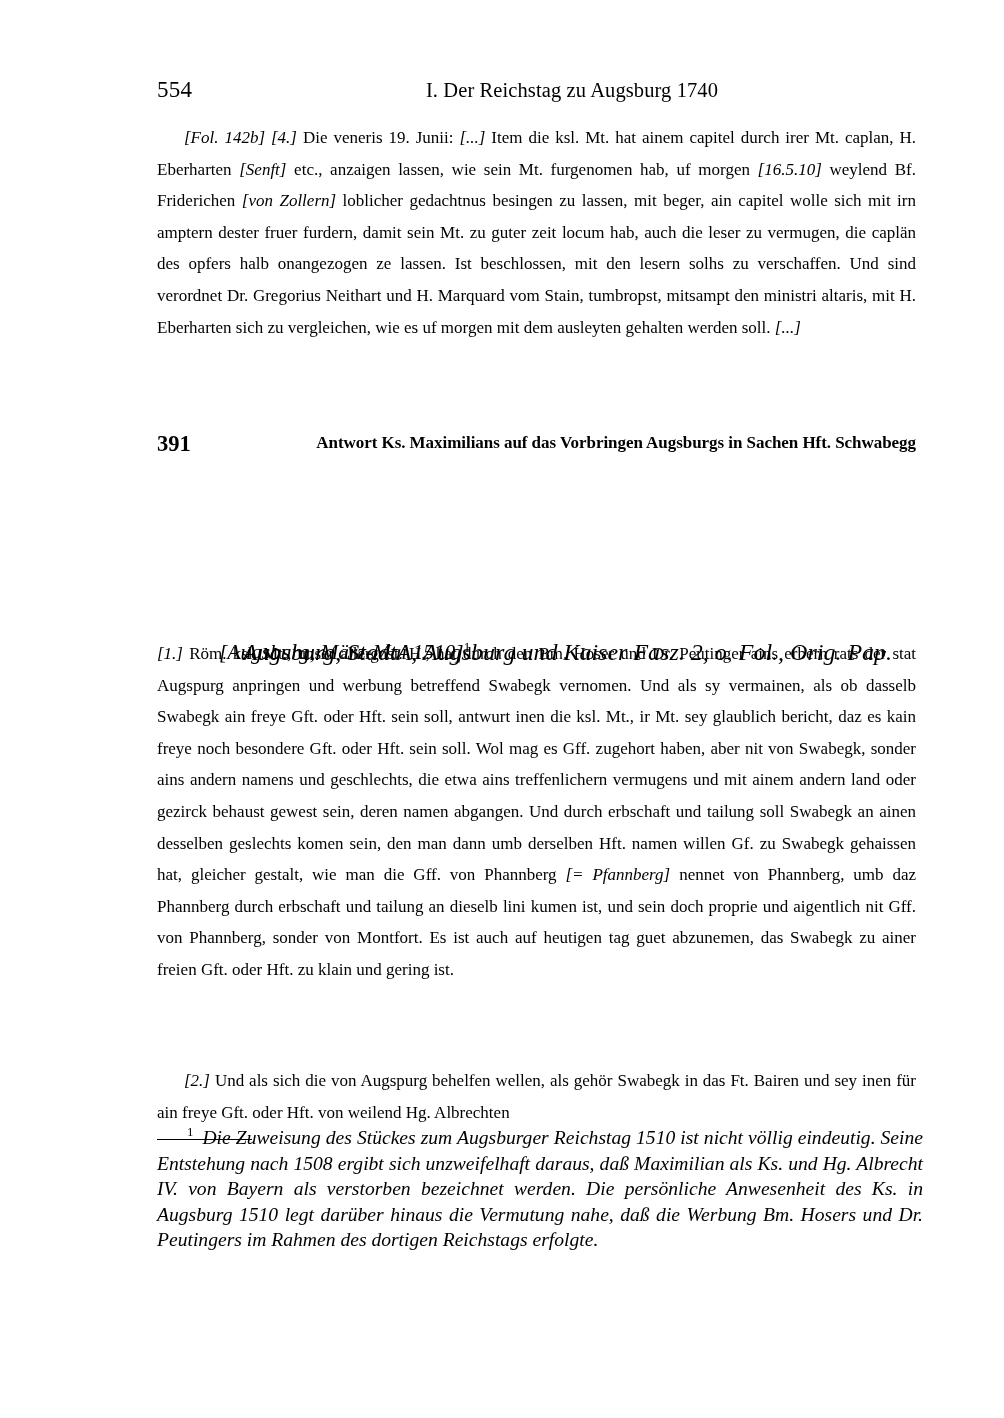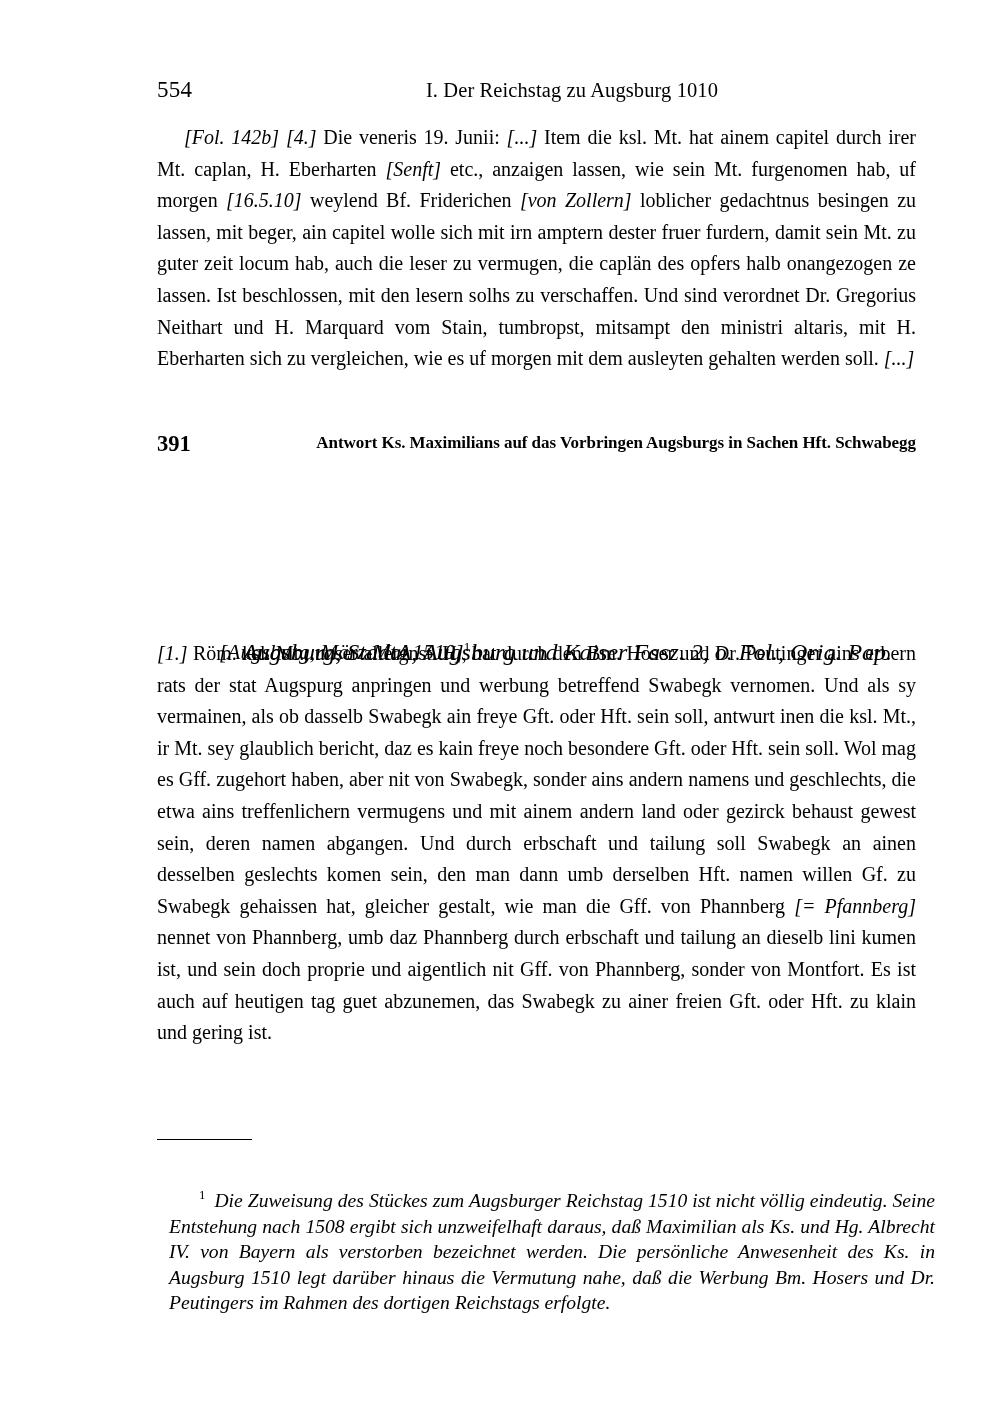--- a/index.html
+++ b/index.html
@@ -54,21 +54,21 @@
 
   
   .block {
     position: absolute;
     left: 157px;
     width: 759px;
   }
 
   p {
     margin: 0;
-    font-size: 20px;
+    font-size: 17px;
     line-height: 31.6px;
     text-align: justify;
     text-justify: inter-word;
     hyphens: none;
   }
   p.ind { text-indent: 27px; }
 
   .it { font-style: italic; }
 
   
@@ -152,23 +152,22 @@
     position: absolute;
     left: 157px;
     top: 1139px;
     width: 95px;
     height: 0;
     border-top: 1.6px solid #000;
   }
   #footnote {
     position: absolute;
     left: 157px;
-    top: 1188px;
+    top: 1125px;
     width: 766px;
-    margin-left: 12px;
   }
   #footnote p {
     font-style: italic;
     font-size: 19.6px;
     line-height: 25.6px;
     text-align: justify;
     text-indent: 30px;
   }
   .fn-mark {
     font-style: normal;
@@ -178,21 +177,21 @@
     margin-right: 9px;
   }
 </style>
 </head>
 <body>
 
 <div class="page">
 
   <div class="runhead">
     <span class="folio">554</span>
-    <span class="runtitle">I. Der Reichstag zu Augsburg 1010</span>
+    <span class="runtitle">I. Der Reichstag zu Augsburg 1740</span>
   </div>
 
   <div class="block" id="excerpt">
     <p class="ind"><span class="it">[Fol. 142b]</span> <span class="it">[4.]</span><span> Die veneris 19. Junii: </span><span class="it">[...]</span><span> Item die ksl. Mt. hat ainem capitel durch irer Mt. caplan, H. Eberharten </span><span class="it">[Senft]</span><span> etc., anzaigen lassen, wie sein Mt. furgenomen hab, uf morgen </span><span class="it">[16.5.10]</span><span> weylend Bf. Friderichen </span><span class="it">[von Zollern]</span><span> loblicher gedachtnus besingen zu lassen, mit beger, ain capitel wolle sich mit irn amptern dester fruer furdern, damit sein Mt. zu guter zeit locum hab, auch die leser zu vermugen, die caplän des opfers halb onangezogen ze lassen. Ist beschlossen, mit den lesern solhs zu verschaffen. Und sind verordnet Dr. Gregorius Neithart und H. Marquard vom Stain, tumbropst, mitsampt den ministri altaris, mit H. Eberharten sich zu vergleichen, wie es uf morgen mit dem ausleyten gehalten werden soll. </span><span class="it">[...]</span></p>
   </div>
 
   <div class="block" id="sec-head">
     <div class="headrow">
       <span class="headnum">391</span>
       <div class="headtext">Antwort Ks. Maximilians auf das Vorbringen Augsburgs in Sachen Hft. Schwabegg</div>
@@ -205,19 +204,22 @@
   </div>
 
   <div class="block" id="srcline">
     <p>Augsburg, StadtA, Augsburg und Kaiser Fasz. 2, o. Fol., Orig. Pap.</p>
   </div>
 
   <div class="block" id="body1">
     <p><span class="it">[1.]</span><span> Röm. ksl. Mt., unser allergnst. H., hat durch den Bm. Hoser und Dr. Peutinger ains erbern rats der stat Augspurg anpringen und werbung betreffend Swabegk vernomen. Und als sy vermainen, als ob dasselb Swabegk ain freye Gft. oder Hft. sein soll, antwurt inen die ksl. Mt., ir Mt. sey glaublich bericht, daz es kain freye noch besondere Gft. oder Hft. sein soll. Wol mag es Gff. zugehort haben, aber nit von Swabegk, sonder ains andern namens und geschlechts, die etwa ains treffenlichern vermugens und mit ainem andern land oder gezirck behaust gewest sein, deren namen abgangen. Und durch erbschaft und tailung soll Swabegk an ainen desselben geslechts komen sein, den man dann umb derselben Hft. namen willen Gf. zu Swabegk gehaissen hat, gleicher gestalt, wie man die Gff. von Phannberg </span><span class="it">[= Pfannberg]</span><span> nennet von Phannberg, umb daz Phannberg durch erbschaft und tailung an dieselb lini kumen ist, und sein doch proprie und aigentlich nit Gff. von Phannberg, sonder von Montfort. Es ist auch auf heutigen tag guet abzunemen, das Swabegk zu ainer freien Gft. oder Hft. zu klain und gering ist.</span></p>
   </div>
 
+  <div class="block" id="body2">
+    <p class="ind"><span class="it">[2.]</span><span> Und als sich die von Augspurg behelfen wellen, als gehör Swabegk in das Ft. Bairen und sey inen für ain freye Gft. oder Hft. von weilend Hg. Albrechten</span></p>
+  </div>
 
   <div class="fn-rule"></div>
   <div id="footnote">
     <p><span class="fn-mark">1</span><span>Die Zuweisung des Stückes zum Augsburger Reichstag 1510 ist nicht völlig eindeutig. Seine Entstehung nach 1508 ergibt sich unzweifelhaft daraus, daß Maximilian als Ks. und Hg. Albrecht IV. von Bayern als verstorben bezeichnet werden. Die persönliche Anwesenheit des Ks. in Augsburg 1510 legt darüber hinaus die Vermutung nahe, daß die Werbung Bm. Hosers und Dr. Peutingers im Rahmen des dortigen Reichstags erfolgte.</span></p>
   </div>
 
 </div>
 
 </body></html>

